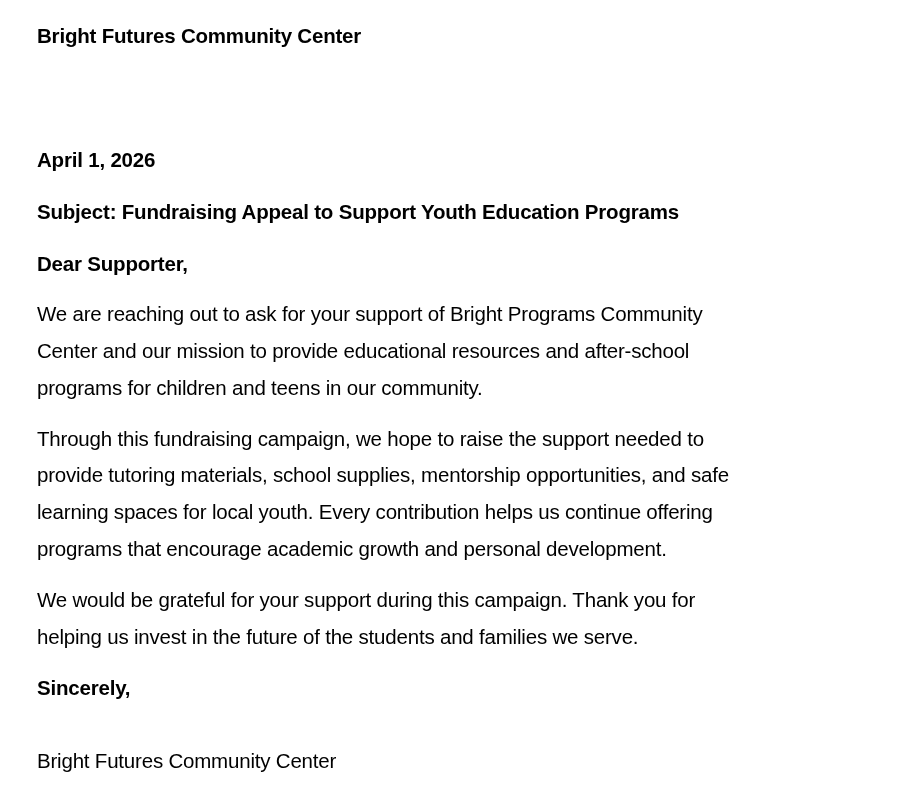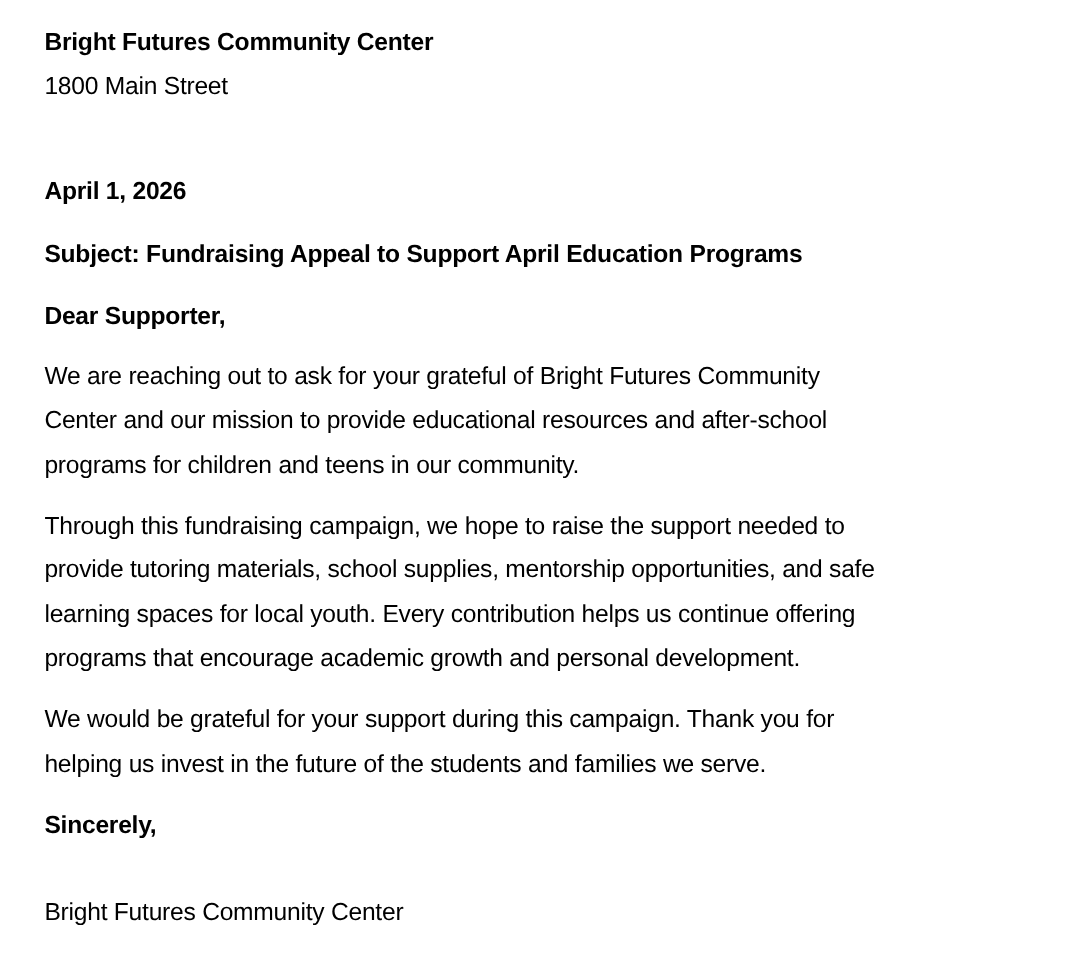--- a/index.html
+++ b/index.html
@@ -12,30 +12,29 @@
     }
     .page { position: relative; width: 900px; height: 652px; }
     .line { position: absolute; left: 37px; white-space: nowrap; line-height: 24px; }
     .b { font-weight: bold; }
   </style>
 </head>
 <body>
 
 <div class="page">
   <div class="line b" style="top:24px">Bright Futures Community Center</div>
-  <div class="line" style="top:60px">1800 Main Street</div>
 
   <div class="line b" style="top:148px">April 1, 2026</div>
 
-  <div class="line b" style="top:200px">Subject: Fundraising Appeal to Support April Education Programs</div>
+  <div class="line b" style="top:200px">Subject: Fundraising Appeal to Support Youth Education Programs</div>
 
   <div class="line b" style="top:252px">Dear Supporter,</div>
 
   <div>
-    <div class="line" style="top:302px">We are reaching out to ask for your grateful of Bright Futures Community</div>
+    <div class="line" style="top:302px">We are reaching out to ask for your support of Bright Programs Community</div>
     <div class="line" style="top:339px">Center and our mission to provide educational resources and after-school</div>
     <div class="line" style="top:376px">programs for children and teens in our community.</div>
   </div>
 
   <div>
     <div class="line" style="top:427px">Through this fundraising campaign, we hope to raise the support needed to</div>
     <div class="line" style="top:463px">provide tutoring materials, school supplies, mentorship opportunities, and safe</div>
     <div class="line" style="top:500px">learning spaces for local youth. Every contribution helps us continue offering</div>
     <div class="line" style="top:537px">programs that encourage academic growth and personal development.</div>
   </div>

